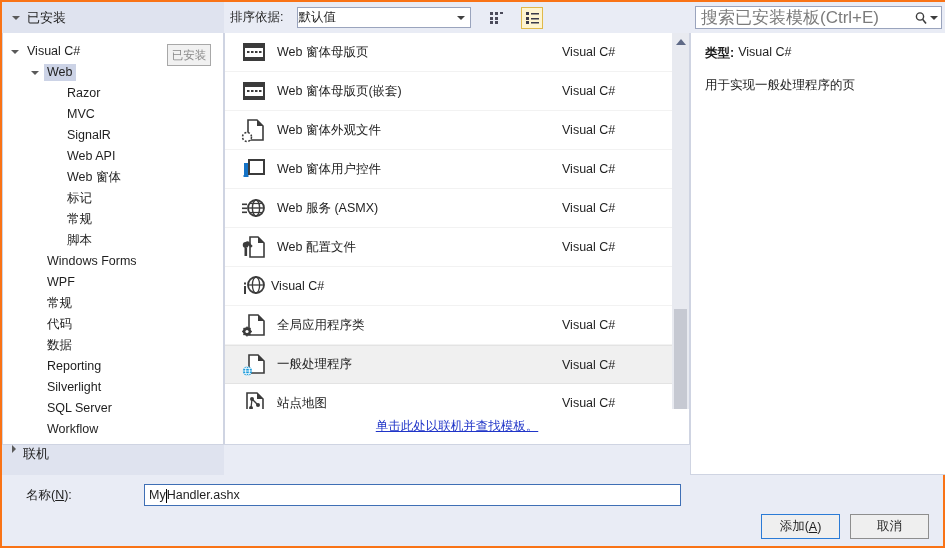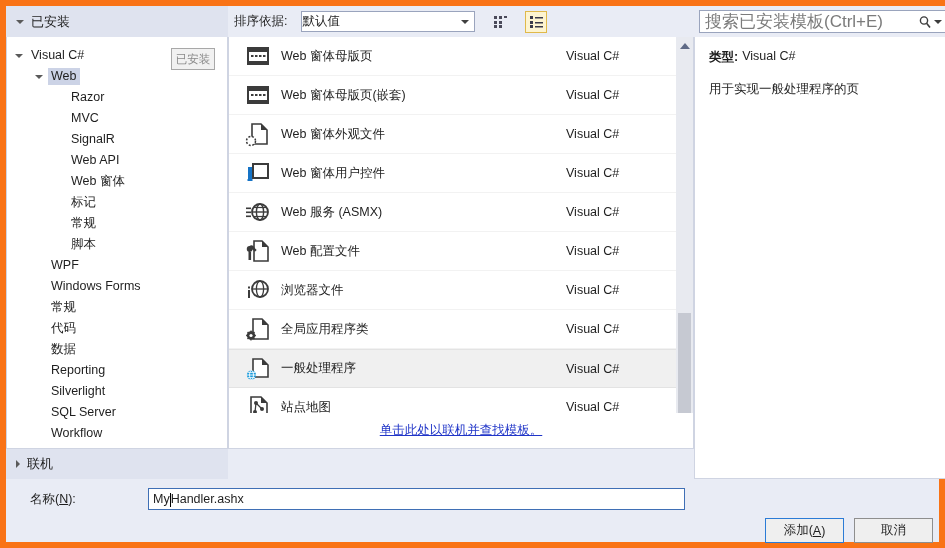--- a/index.html
+++ b/index.html
@@ -9,21 +9,21 @@
     overflow: hidden;
     font-family: "Liberation Sans", "DejaVu Sans", sans-serif;
     font-size: 12.5px;
     color: #1e1e1e;
     background: #eff1f7;
   }
   #dialog {
     position: relative;
     width: 945px; height: 548px;
     background: #e9ecf5;
-    border: 6px solid #f97316;
+    border: 2px solid #f97316;
     text-decoration: underline;
   }
 
   
   .topbar { position: absolute; left: 0; top: 0; width: 945px; height: 31px; }
   .installed-header {
     position: absolute; left: 0; top: 0; width: 222px; height: 31px;
     background: #dfe3ef;
     display: flex; align-items: center; padding-left: 10px;
   }
@@ -104,21 +104,21 @@
     height: 21px; display: flex; align-items: center;
     font-size: 12.5px; color: #1e1e1e; white-space: nowrap;
   }
   .tnode .tri { margin-right: 5px; }
   .tnode.sel .tlabel { background: #ccd3e6; padding: 1px 4px 2px 3px; }
   .tlabel { padding: 1px 4px 2px 3px; }
 
   .online-row {
     position: absolute; left: 0; top: 443px; width: 222px; height: 30px;
     background: #dfe3ef;
-    display: flex; align-items: center; padding-left: 10px;
+    display: flex; align-items: flex-start; padding-left: 10px;
     font-size: 13px;
   }
 
   
   .listpanel {
     position: absolute; left: 222px; top: 31px; width: 466px; height: 412px;
     background: #ffffff; border: 1px solid #cfd4e2; border-top: none;
   }
   .listscroll {
     position: absolute; left: 0; top: 0; right: 17px; height: 406px;
@@ -181,21 +181,21 @@
     background: #ffffff; border: 1px solid #3f6fb5;
     display: flex; align-items: center;
     padding-left: 4px; font-size: 12.5px;
   }
   .caretbar {
     display: inline-block; width: 1px; height: 14px; background: #000;
     margin: 0 0 0 0; position: relative; top: 1px;
   }
 
   .btnrow {
-    position: absolute; right: 6px; top: 512px;
+    position: absolute; right: 14px; top: 512px;
     display: flex; gap: 10px; text-align: center;
   }
   .btn {
     width: 79px; height: 25px;
     display: flex; align-items: center; justify-content: center;
     font-size: 12.5px; background: #efefef; border: 1px solid #8e8e8e;
   }
   .btn.primary { border: 1px solid #2b7bd6; background: #efefef; }
   .u { text-decoration: underline; }
 </style>
@@ -294,25 +294,25 @@
         <div class="tnode" style="padding-left: 48px;">
           <span style="display: inline-block; width: 13px;"></span>
           <span class="tlabel">常规</span>
         </div>
         <div class="tnode" style="padding-left: 48px;">
           <span style="display: inline-block; width: 13px;"></span>
           <span class="tlabel">脚本</span>
         </div>
         <div class="tnode" style="padding-left: 28px;">
           <span style="display: inline-block; width: 13px;"></span>
+          <span class="tlabel">Windows Forms</span>
+        </div>
+        <div class="tnode" style="padding-left: 28px;">
+          <span style="display: inline-block; width: 13px;"></span>
           <span class="tlabel">WPF</span>
-        </div>
-        <div class="tnode" style="padding-left: 28px;">
-          <span style="display: inline-block; width: 13px;"></span>
-          <span class="tlabel">Windows Forms</span>
         </div>
         <div class="tnode" style="padding-left: 28px;">
           <span style="display: inline-block; width: 13px;"></span>
           <span class="tlabel">常规</span>
         </div>
         <div class="tnode" style="padding-left: 28px;">
           <span style="display: inline-block; width: 13px;"></span>
           <span class="tlabel">代码</span>
         </div>
         <div class="tnode" style="padding-left: 28px;">
@@ -428,21 +428,20 @@
         <div class="litem">
           <span class="licon">
             <svg width="26" height="26" viewBox="0 0 26 26">
               <circle cx="15" cy="12" r="8" fill="#ffffff" stroke="#3b3b3b" stroke-width="1.8"></circle>
               <ellipse cx="15" cy="12" rx="3.6" ry="8" fill="none" stroke="#3b3b3b" stroke-width="1.3"></ellipse>
               <line x1="7" y1="12" x2="23" y2="12" stroke="#3b3b3b" stroke-width="1.3"></line>
               <rect x="3" y="13" width="2" height="8" fill="#3b3b3b"></rect>
               <rect x="3" y="9.5" width="2" height="2" fill="#3b3b3b"></rect>
             </svg>
           </span>
-          <span class="lname">浏览器文件</span>
           <span class="llang">Visual C#</span>
         </div>
         <div class="litem">
           <span class="licon">
             <svg width="26" height="26" viewBox="0 0 26 26">
               <path d="M8 3 h9 l6 6 v14 h-15 z" fill="#ffffff" stroke="#3b3b3b" stroke-width="1.6"></path>
               <path d="M17 3 l6 6 h-6 z" fill="#3b3b3b"></path>
               <circle cx="6" cy="19.5" r="4.2" fill="#3b3b3b"></circle>
               <circle cx="6" cy="19.5" r="1.6" fill="#ffffff"></circle>
               <rect x="5.3" y="14.6" width="1.5" height="2.2" fill="#3b3b3b" transform="rotate(0 6 19.5)"></rect>

